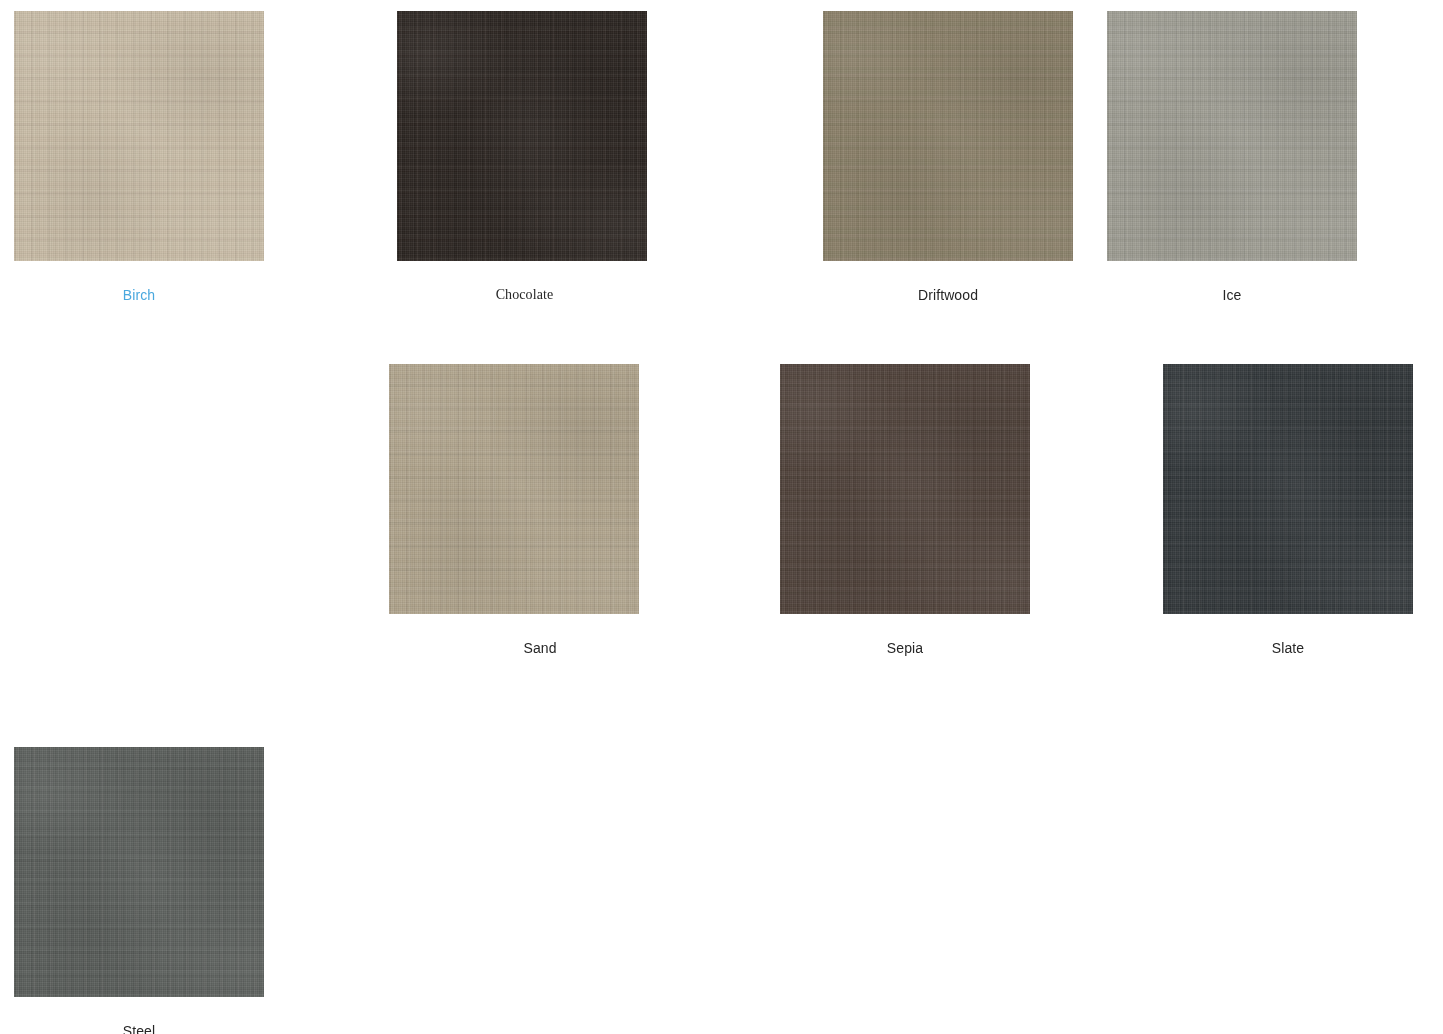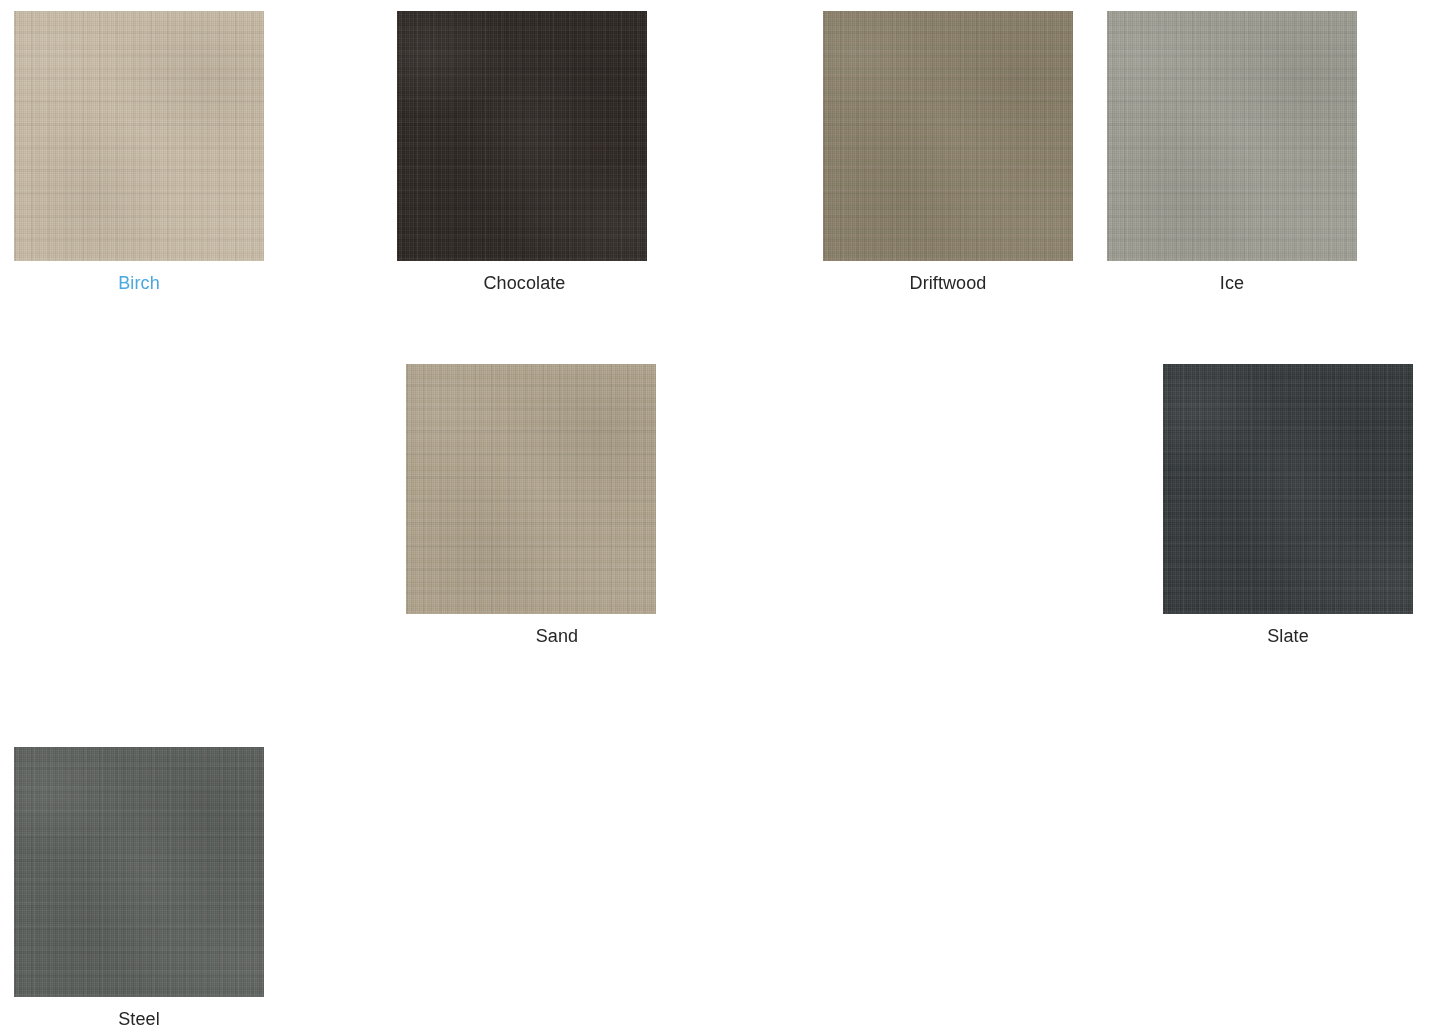--- a/index.html
+++ b/index.html
@@ -101,70 +101,77 @@
     background-image:
       radial-gradient(ellipse 120px 90px at 18% 22%, rgba(255,255,255,0.055), rgba(255,255,255,0) 70%),
       radial-gradient(ellipse 140px 110px at 74% 30%, rgba(0,0,0,0.050), rgba(0,0,0,0) 70%),
       radial-gradient(ellipse 110px 130px at 34% 72%, rgba(0,0,0,0.040), rgba(0,0,0,0) 72%),
       radial-gradient(ellipse 160px 100px at 86% 82%, rgba(255,255,255,0.045), rgba(255,255,255,0) 72%),
       radial-gradient(ellipse 90px 160px at 54% 50%, rgba(255,255,255,0.030), rgba(255,255,255,0) 75%);
     pointer-events: none;
   }
 
   .swatch-label {
-    margin-top: 12px;
+    margin-top: 24px;
     text-align: center;
-    font-size: 18px;
+    font-size: 14px;
     line-height: 20px;
     color: #262626;
     letter-spacing: 0.1px;
     white-space: nowrap;
   }
   .swatch-label.is-selected {
     color: #4aa8de;
   }
 </style>
 </head>
 <body>
 
 <div id="swatch-grid" style="background: rgb(255, 255, 255);">
     <div class="swatch-cell" style="left: 14px; top: 11px; width: 250px;">
       <div class="swatch-chip" style="width: 250px; height: 250px;">
         <div class="weave" style="--base: #c9bca6;"></div>
         <div class="mottle"></div>
       </div>
       <div class="swatch-label is-selected">Birch</div>
     </div>
-    <div class="swatch-cell" style="left: 397px; top: 11px; width: 255px;">
+    <div class="swatch-cell" style="left: 397px; top: 11px; width: 255px; font-family: Liberation Serif, serif;">
       <div class="swatch-chip" style="width: 250px; height: 250px;">
         <div class="weave" style="--base: #2b2420;"></div>
         <div class="mottle"></div>
       </div>
       <div class="swatch-label">Chocolate</div>
     </div>
     <div class="swatch-cell" style="left: 780px; top: 11px; width: 250px; padding-left: 43px;">
       <div class="swatch-chip" style="width: 250px; height: 250px;">
         <div class="weave" style="--base: #8a7f67;"></div>
         <div class="mottle"></div>
       </div>
       <div class="swatch-label">Driftwood</div>
     </div>
     <div class="swatch-cell" style="left: 1107px; top: 11px; width: 250px;">
       <div class="swatch-chip" style="width: 250px; height: 250px;">
         <div class="weave" style="--base: #9e9d93;"></div>
         <div class="mottle"></div>
       </div>
       <div class="swatch-label">Ice</div>
     </div>
-    <div class="swatch-cell" style="left: 406px; top: 364px; width: 302px;">
+    <div class="swatch-cell" style="left: 389px; top: 364px; width: 302px;">
       <div class="swatch-chip" style="width: 250px; height: 250px;">
         <div class="weave" style="--base: #b0a48d;"></div>
         <div class="mottle"></div>
       </div>
       <div class="swatch-label">Sand</div>
+    </div>
+    <div class="swatch-cell" style="left: 780px; top: 364px; width: 250px;">
+      <div class="swatch-chip" style="width: 250px; height: 250px;">
+        <div class="weave" style="--base: #50423a;"></div>
+        <div class="mottle"></div>
+      </div>
+      <div class="swatch-label">Sepia</div>
     </div>
     <div class="swatch-cell" style="left: 14px; top: 747px; width: 250px;">
       <div class="swatch-chip" style="width: 250px; height: 250px;">
         <div class="weave" style="--base: #5a5e5b;"></div>
         <div class="mottle"></div>
       </div>
       <div class="swatch-label">Steel</div>
     </div>
     <div class="swatch-cell" style="left: 1163px; top: 364px; width: 250px;">
       <div class="swatch-chip" style="width: 250px; height: 250px;">

